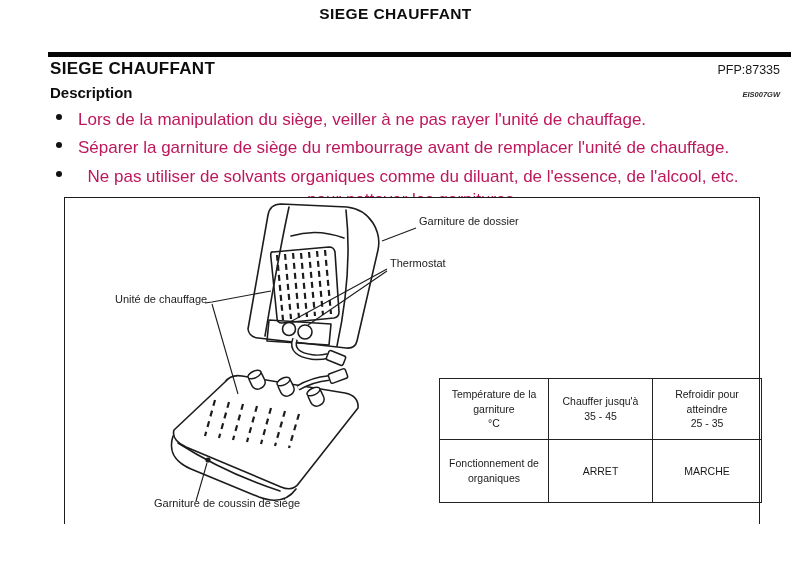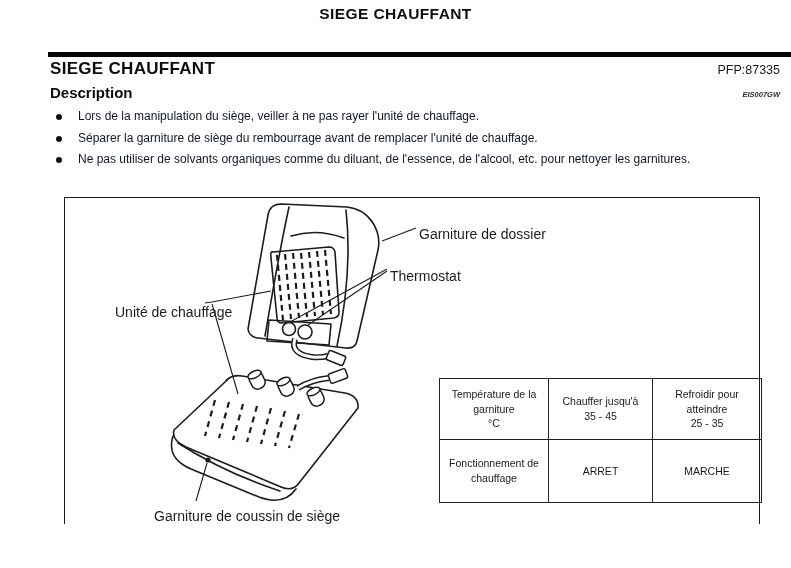--- a/index.html
+++ b/index.html
@@ -23,28 +23,28 @@
     display:flex;justify-content:space-between;align-items:flex-end;
   }
   .desc-title{font-size:15px;font-weight:bold;color:#0d0d0d;text-align:center;}
   .eis{font-size:7.5px;font-weight:bold;font-style:italic;color:#2a2a2a;padding-bottom:2px;}
   .bullets{position:absolute;left:54px;top:108px;width:694px;}
   .bullet-row{display:flex;align-items:flex-start;margin-bottom:5px;}
   .bullet-dot{
     flex:0 0 auto;width:6px;height:6px;border-radius:50%;background:#111;
     margin:6px 16px 0 2px;
   }
-  .bullet-text{font-size:12px;line-height:1.38;color:#0f172a;text-align:center;}
+  .bullet-text{font-size:17px;line-height:1.38;color:#be185d;text-align:center;}
   .figure{
     position:absolute;left:64px;top:197px;width:694px;height:336px;
     border:1px solid #1c1c1c;background:#fff;
   }
   .figure svg{position:absolute;left:0;top:0;}
   .fig-label{
-    position:absolute;font-size:14px;color:#1c1c1c;white-space:nowrap;line-height:1.1;margin-top:12px;
+    position:absolute;font-size:11px;color:#1c1c1c;white-space:nowrap;line-height:1.1;
   }
   .lbl-backrest{left:354px;top:17px;}
   .lbl-thermostat{left:325px;top:59px;}
   .lbl-heater{left:50px;top:95px;}
   .lbl-cushion{left:89px;top:299px;}
   .fig-code{
     position:absolute;right:6px;bottom:3px;font-size:8px;font-weight:normal;color:#222;
     letter-spacing:.2px;
   }
   table.spec{
@@ -185,21 +185,21 @@
 garniture
 °C</td>
           <td class="c2">Chauffer jusqu'à
 35 - 45</td>
           <td class="c3">Refroidir pour
 atteindre
 25 - 35</td>
         </tr>
         <tr class="r2">
           <td class="c1">Fonctionnement de
-chauffage</td>
+organiques</td>
           <td class="c2">ARRET</td>
           <td class="c3">MARCHE</td>
         </tr>
       </tbody>
     </table>
 
     <div class="fig-code">PIIA9035E</div>
   </div>
 
 </div>

